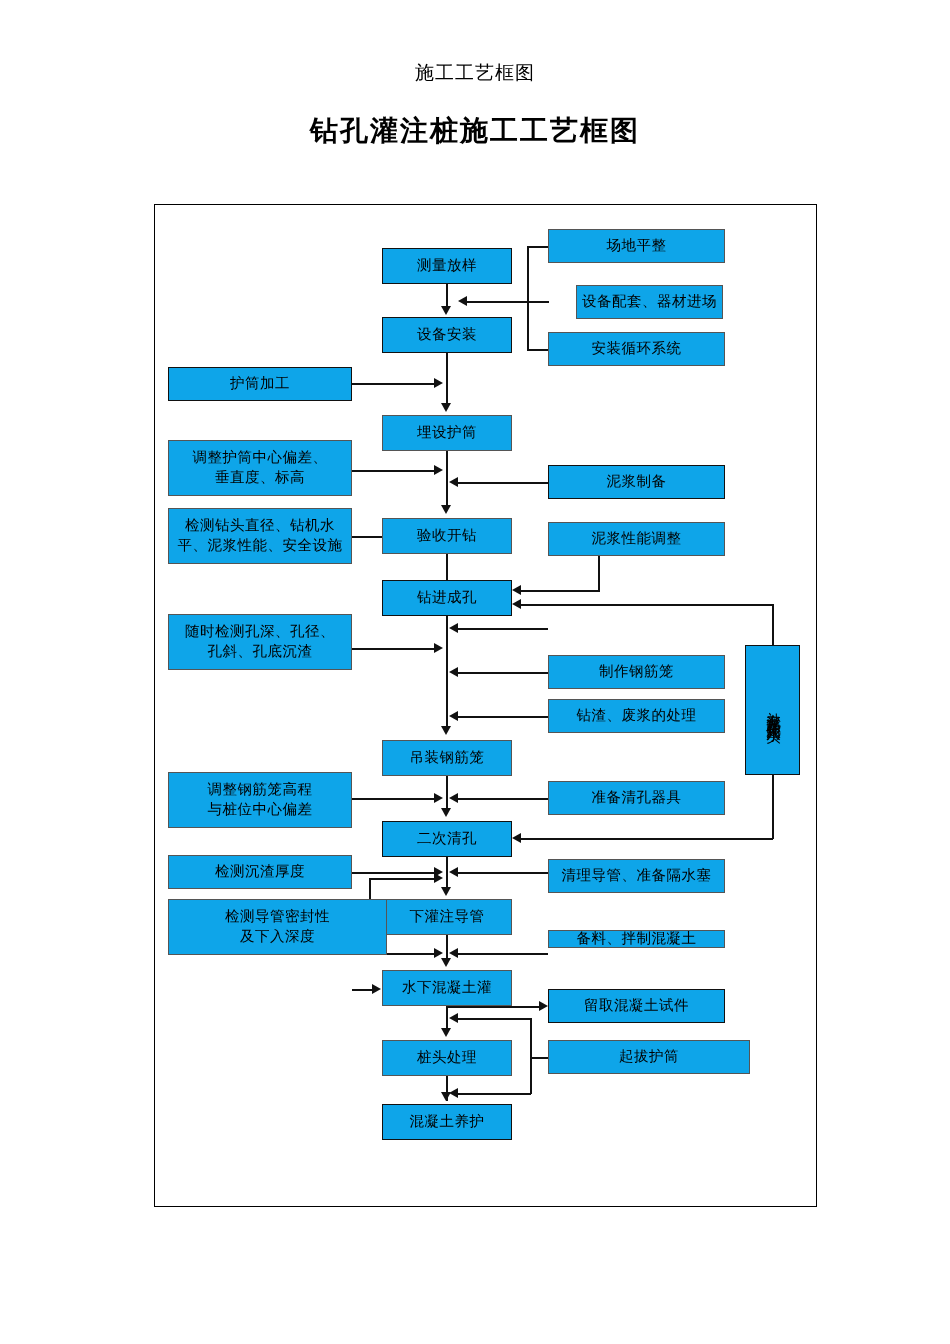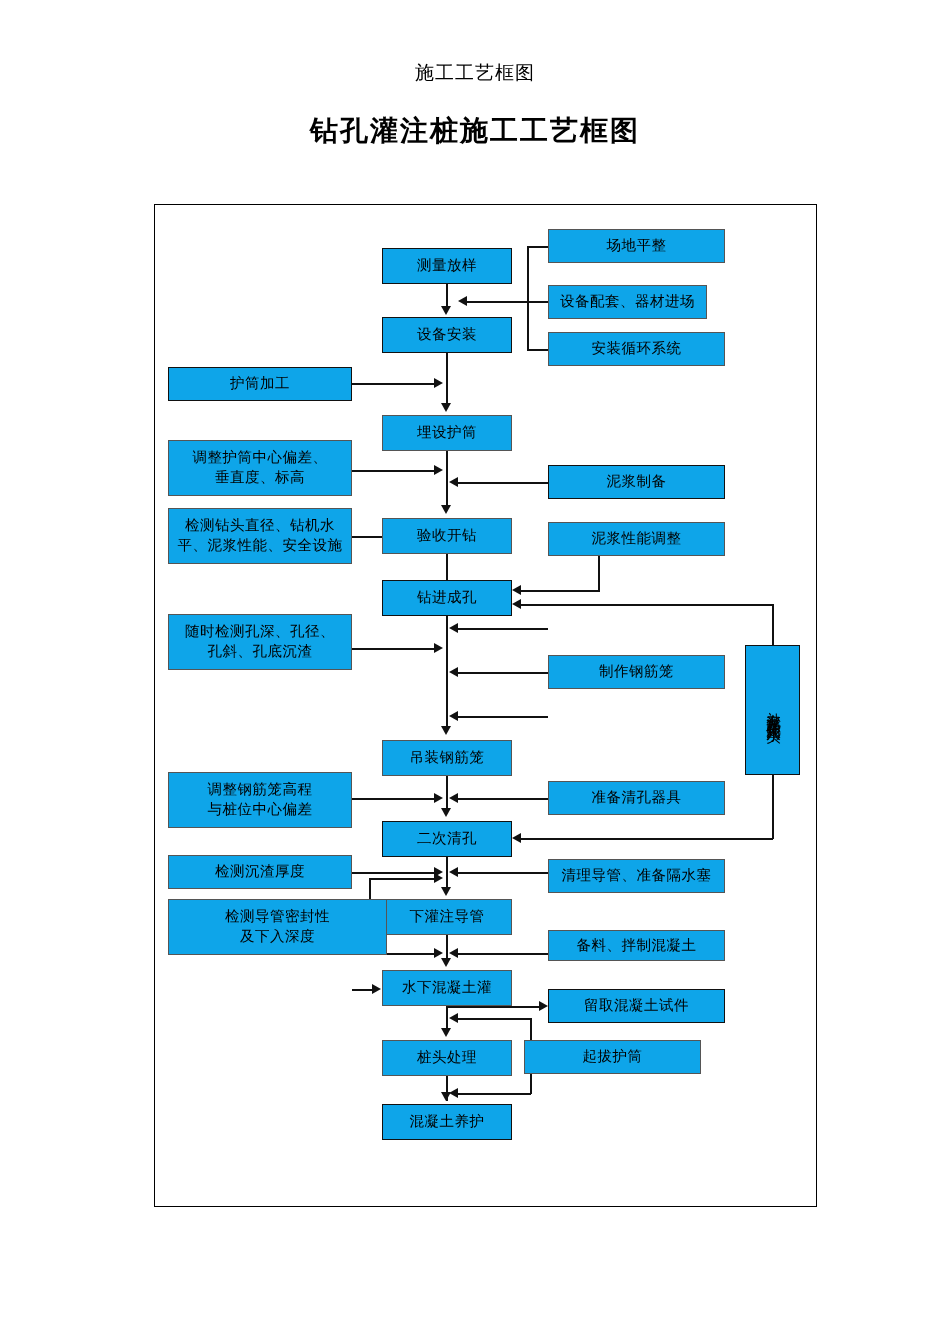--- a/index.html
+++ b/index.html
@@ -167,59 +167,62 @@
   </div>
 
   <div class="node heavy" style="left:382px; top:1104px; width:130px; height:36px;">
     <span class="txt">混凝土养护</span>
   </div>
 
   <div class="node" style="left:548px; top:229px; width:177px; height:34px;">
     <span class="txt">场地平整</span>
   </div>
 
-  <div class="node" style="left:548px; top:285px; width:159px; height:34px;">
+  <div class="node" style="left:576px; top:285px; width:147px; height:34px;">
     <span class="txt">设备配套、器材进场</span>
   </div>
 
   <div class="node" style="left:548px; top:332px; width:177px; height:34px;">
     <span class="txt">安装循环系统</span>
   </div>
 
   <div class="node heavy" style="left:548px; top:465px; width:177px; height:34px;">
     <span class="txt">泥浆制备</span>
   </div>
 
   <div class="node" style="left:548px; top:522px; width:177px; height:34px;">
     <span class="txt">泥浆性能调整</span>
   </div>
 
 
   <div class="node" style="left:548px; top:655px; width:177px; height:34px;">
     <span class="txt">制作钢筋笼</span>
   </div>
 
+  <div class="node" style="left:548px; top:699px; width:177px; height:34px;">
+    <span class="txt">钻渣、废浆的处理</span>
+  </div>
 
   <div class="node" style="left:548px; top:781px; width:177px; height:34px;">
     <span class="txt">准备清孔器具</span>
   </div>
 
   <div class="node" style="left:548px; top:859px; width:177px; height:34px;">
     <span class="txt">清理导管、准备隔水塞</span>
   </div>
 
-  <div class="node" style="left:548px; top:930px; width:177px; height:31px;">
+  <div class="node" style="left:548px; top:930px; width:177px; height:18px;">
     <span class="txt">备料、拌制混凝土</span>
   </div>
 
   <div class="node heavy" style="left:548px; top:989px; width:177px; height:34px;">
     <span class="txt">留取混凝土试件</span>
   </div>
 
-  <div class="node" style="left:524px; top:1040px; width:177px; height:34px;">
+  <div class="node" style="left:548px; top:1040px; width:202px; height:34px;">
     <span class="txt">起拔护筒</span>
   </div>
 
   <div class="node heavy" style="left:168px; top:367px; width:184px; height:34px;">
     <span class="txt">护筒加工</span>
   </div>
 
   <div class="node" style="left:168px; top:440px; width:184px; height:56px;">
     <span class="txt">调整护筒中心偏差、
 垂直度、标高</span>

